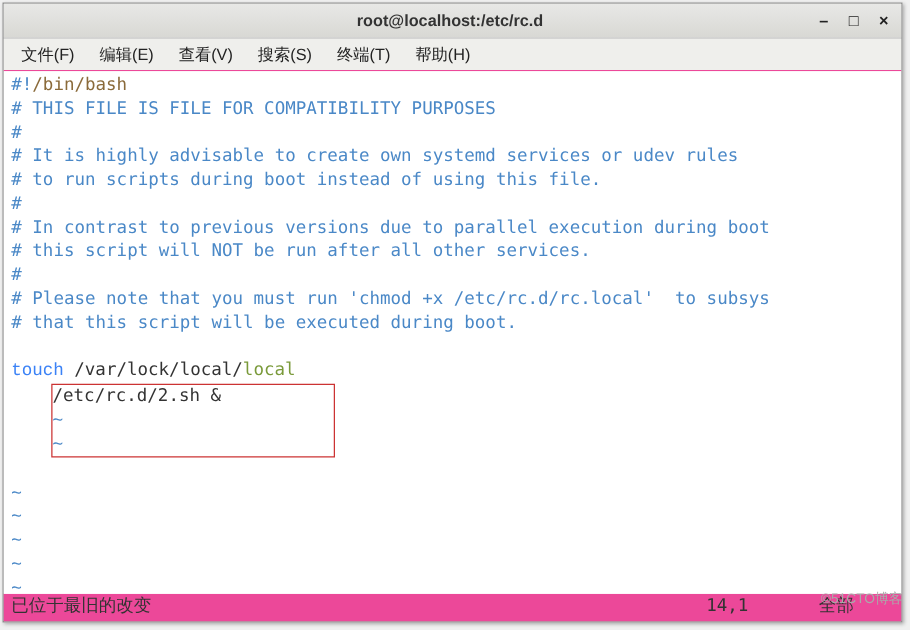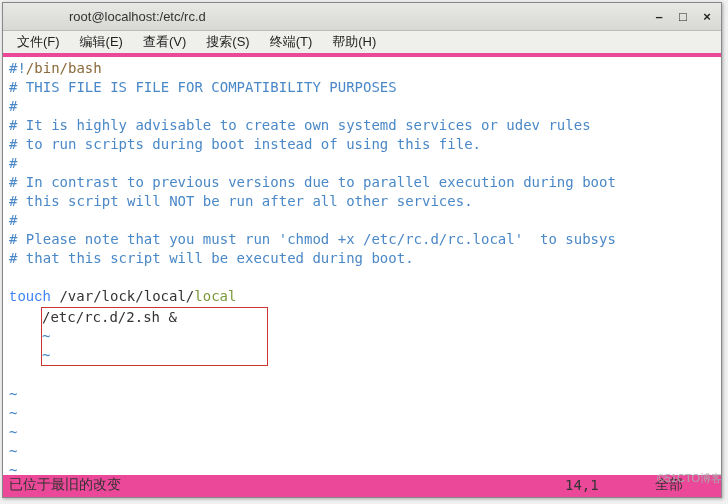--- a/index.html
+++ b/index.html
@@ -26,43 +26,43 @@
     background: linear-gradient(to bottom, #e8e8e6, #d8d8d4);
     border-bottom: 1px solid #bbb;
     display: flex;
     align-items: center;
     padding: 0 6px;
     font-size: 13px;
     color: #333;
   }
   .titlebar .title {
     flex: 1;
-    text-align: left;
-    font-weight: normal;
+    text-align: center;
+    font-weight: bold;
   }
   .titlebar .win-btns {
     display: flex;
     gap: 8px;
     align-items: center;
   }
   .win-btn {
     width: 16px;
     height: 16px;
     display: inline-flex;
     align-items: center;
     justify-content: center;
     font-size: 13px;
     font-weight: bold;
     color: #222;
     cursor: pointer;
   }
   .menubar {
     height: 26px;
     background: #efefec;
-    border-bottom: 4px solid #ec4899;
+    border-bottom: 1px solid #ec4899;
     display: flex;
     align-items: center;
     padding: 0 4px;
     font-size: 13px;
     color: #222;
   }
   .menu-item {
     padding: 2px 10px;
     cursor: pointer;
   }

